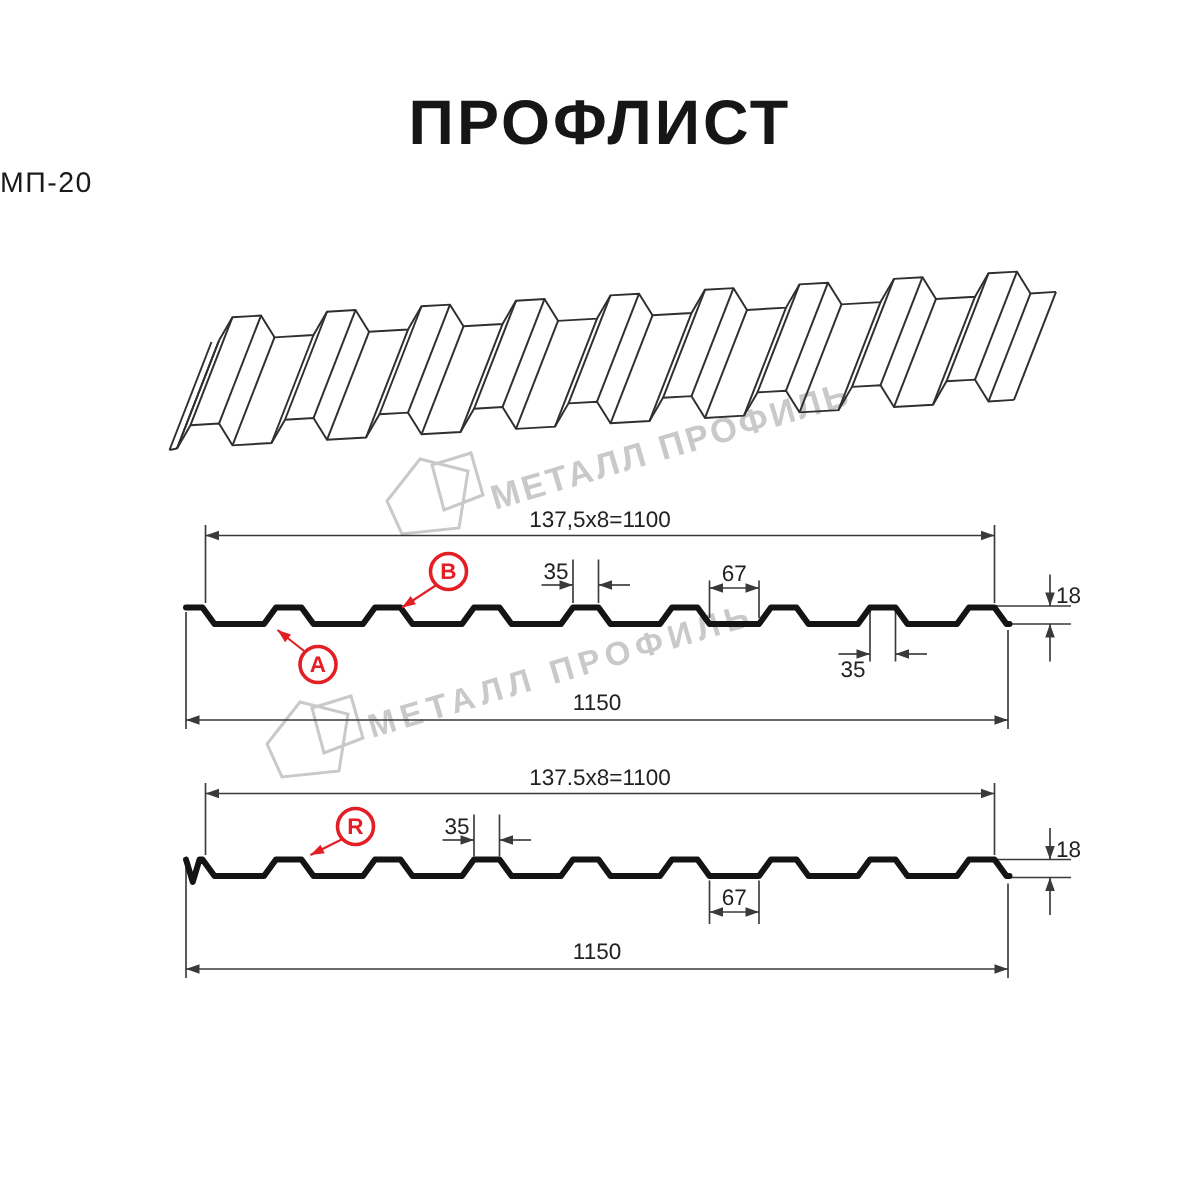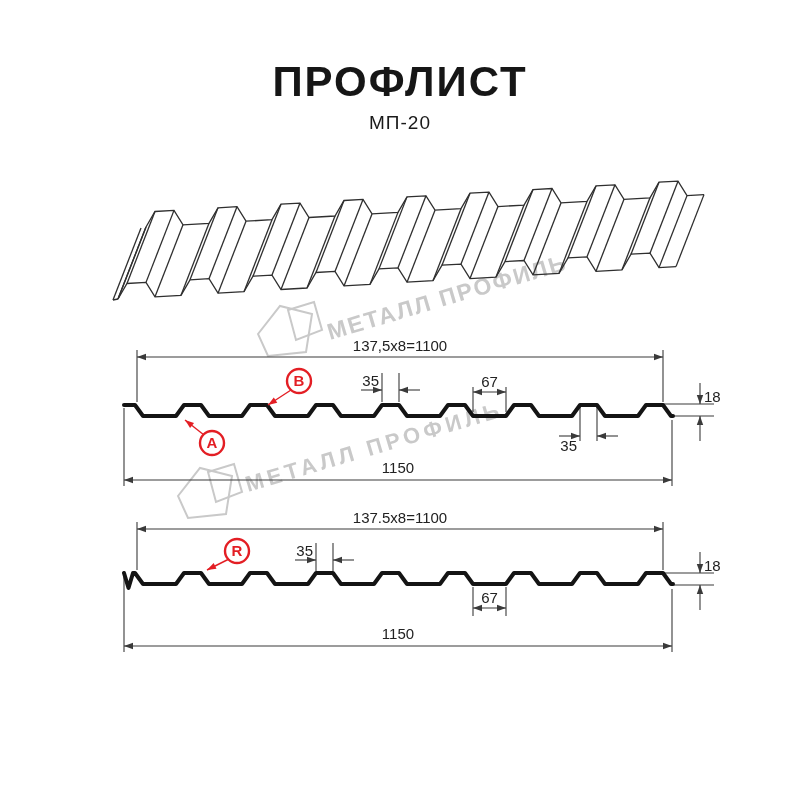--- a/index.html
+++ b/index.html
@@ -1,20 +1,20 @@
 <!DOCTYPE html>
 <html><head>
 <meta charset="utf-8">
 <style>
   html,body{margin:0;padding:0;background:#fff;}
   #page{position:relative;width:797px;height:800px;background:#ffffff;overflow:hidden;
         font-family:"Liberation Sans",sans-serif;}
   .title{position:absolute;top:58px;left:0;width:800px;text-align:center;
          font-size:42px;font-weight:bold;letter-spacing:2px;color:#161616;}
-  .subtitle{position:absolute;top:112px;left:0;width:800px;text-align:center;
+  .subtitle{position:absolute;top:112px;left:0;width:800px;
             font-size:19px;font-weight:500;letter-spacing:1px;color:#1a1a1a;}
   .footer-note{position:absolute;top:707px;left:0;width:800px;text-align:center;
                font-size:17px;font-weight:600;letter-spacing:0.6px;color:#1a1a1a;}
   #diagram{position:absolute;left:0;top:0;}
   text{font-family:"Liberation Sans",sans-serif;}
 </style>
 </head>
 <body>
 
 <div id="page">

